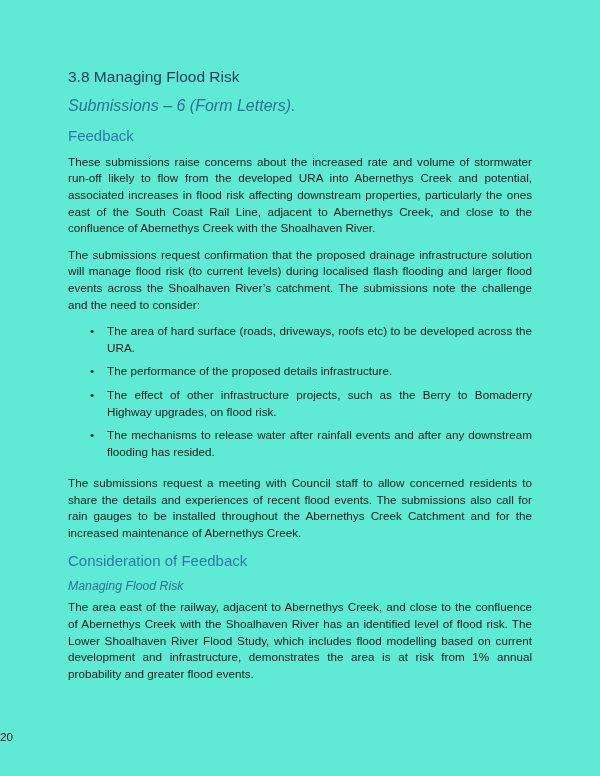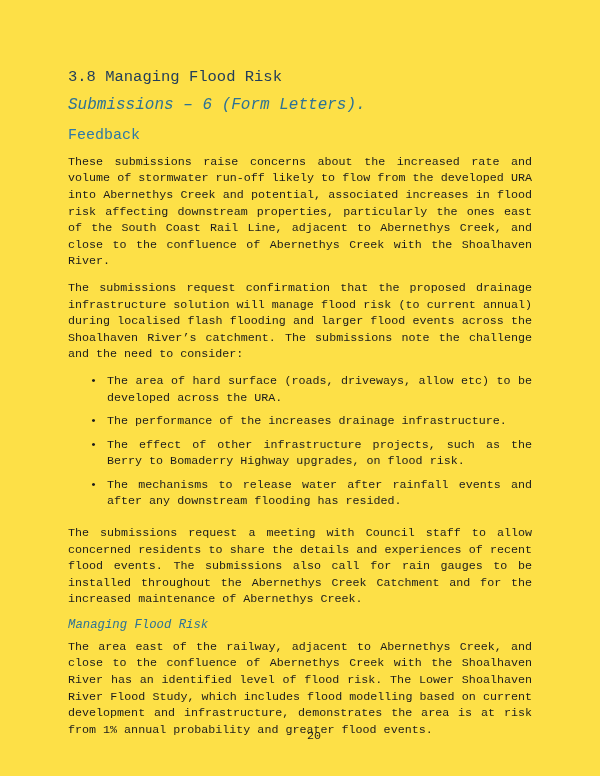--- a/index.html
+++ b/index.html
@@ -4,22 +4,22 @@
 <style>
   html, body {
     margin: 0;
     padding: 0;
     background: #ffffff;
   }
   .page {
     position: relative;
     width: 600px;
     height: 776px;
-    background: #fde047;
-    font-family: Liberation Mono, monospace;
+    background: #5eead4;
+    font-family: Liberation Sans, sans-serif;
     color: #1c1c1c;
     overflow: hidden;
     box-sizing: border-box;
   }
   .content {
     padding: 68px 68px 0 68px;
   }
   .section-heading {
     font-size: 15.5px;
     font-weight: 400;
@@ -73,63 +73,63 @@
     font-style: italic;
     color: #2d7296;
     margin: 0 0 5px 0;
     line-height: 1.2;
   }
   .page-number {
     position: absolute;
     bottom: 33px;
     left: 0;
     right: 0;
-    text-align: center;
+    text-align: left;
     font-size: 11.7px;
     color: #222222;
-    padding-left: 28px;
   }
 </style>
 </head>
 <body>
 
 <div class="page">
   <div class="content">
 
     <h1 class="section-heading">3.8 Managing Flood Risk</h1>
 
     <p class="submissions-note">Submissions – 6 (Form Letters).</p>
 
     <h2 class="sub-heading">Feedback</h2>
 
     <p class="body-para">These submissions raise concerns about the increased rate and volume of stormwater run-off likely to flow from the developed URA into Abernethys Creek and potential, associated increases in flood risk affecting downstream properties, particularly the ones east of the South Coast Rail Line, adjacent to Abernethys Creek, and close to the confluence of Abernethys Creek with the Shoalhaven River.</p>
 
-    <p class="body-para">The submissions request confirmation that the proposed drainage infrastructure solution will manage flood risk (to current annual) during localised flash flooding and larger flood events across the Shoalhaven River’s catchment. The submissions note the challenge and the need to consider:</p>
+    <p class="body-para">The submissions request confirmation that the proposed drainage infrastructure solution will manage flood risk (to current levels) during localised flash flooding and larger flood events across the Shoalhaven River’s catchment. The submissions note the challenge and the need to consider:</p>
 
     <ul class="bullet-list">
       <li>
         <span class="bullet-marker">•</span>
-        <span class="bullet-text">The area of hard surface (roads, driveways, allow etc) to be developed across the URA.</span>
+        <span class="bullet-text">The area of hard surface (roads, driveways, roofs etc) to be developed across the URA.</span>
       </li>
       <li>
         <span class="bullet-marker">•</span>
-        <span class="bullet-text">The performance of the increases drainage infrastructure.</span>
+        <span class="bullet-text">The performance of the proposed details infrastructure.</span>
       </li>
       <li>
         <span class="bullet-marker">•</span>
         <span class="bullet-text">The effect of other infrastructure projects, such as the Berry to Bomaderry Highway upgrades, on flood risk.</span>
       </li>
       <li>
         <span class="bullet-marker">•</span>
         <span class="bullet-text">The mechanisms to release water after rainfall events and after any downstream flooding has resided.</span>
       </li>
     </ul>
 
     <p class="body-para">The submissions request a meeting with Council staff to allow concerned residents to share the details and experiences of recent flood events. The submissions also call for rain gauges to be installed throughout the Abernethys Creek Catchment and for the increased maintenance of Abernethys Creek.</p>
 
+    <h2 class="sub-heading">Consideration of Feedback</h2>
 
     <p class="italic-subheading">Managing Flood Risk</p>
 
     <p class="body-para">The area east of the railway, adjacent to Abernethys Creek, and close to the confluence of Abernethys Creek with the Shoalhaven River has an identified level of flood risk. The Lower Shoalhaven River Flood Study, which includes flood modelling based on current development and infrastructure, demonstrates the area is at risk from 1% annual probability and greater flood events.</p>
 
 
   </div>
 
   <div class="page-number">20</div>
 </div>

